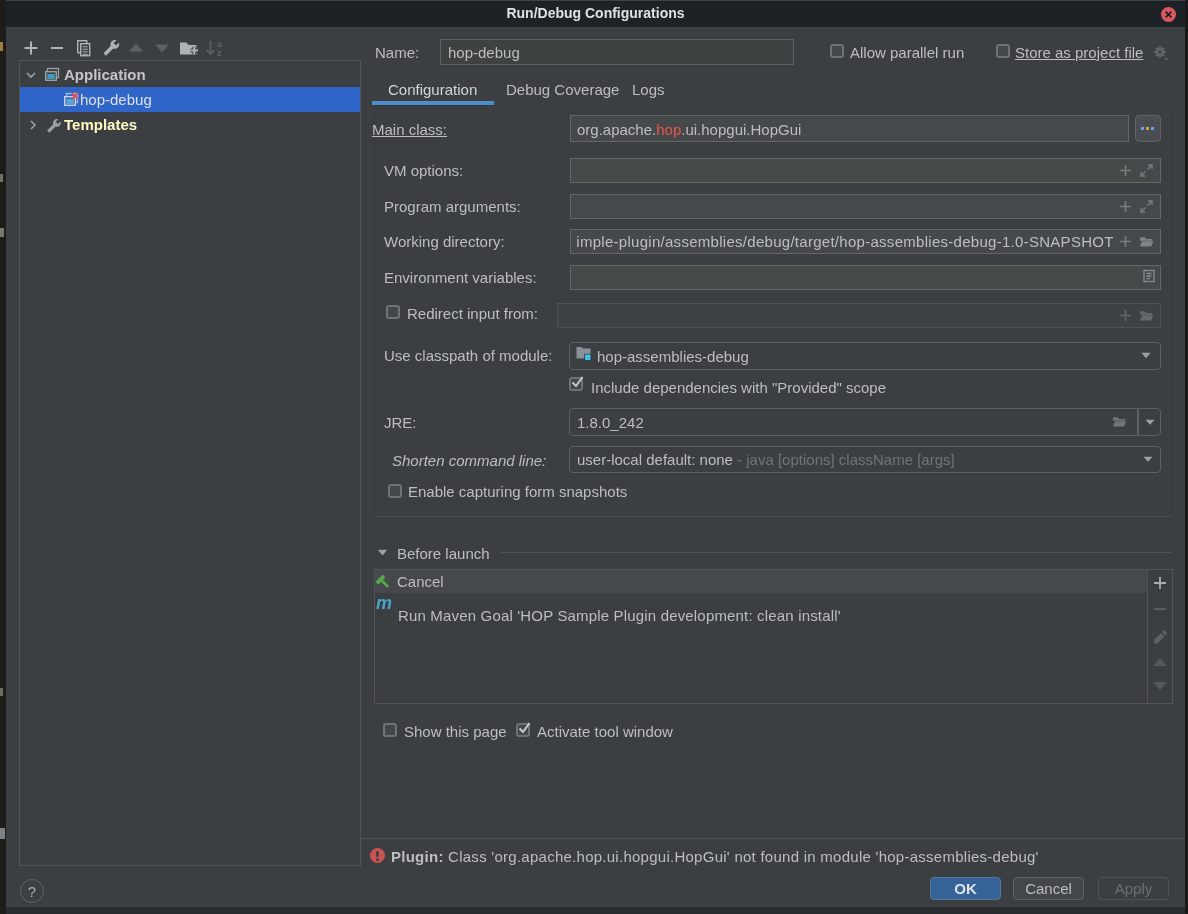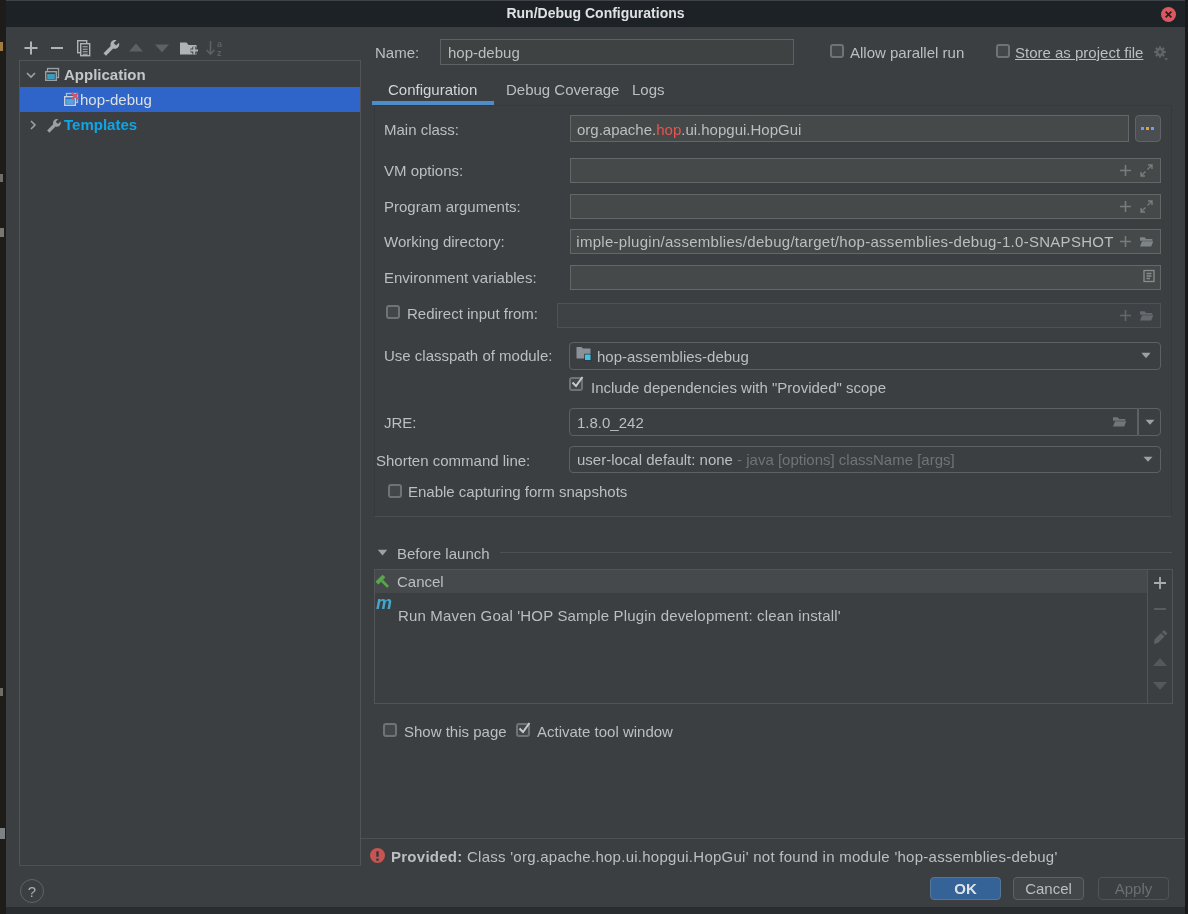--- a/index.html
+++ b/index.html
@@ -90,21 +90,21 @@
 </g>
     </svg>
   <div class="lbl" style="left:80px; top:91px; color:#dde0e2;">hop-debug</div>
 
   <svg style="left:27px; top:119px;" width="12" height="12" viewBox="0 0 12 12">
       <path d="M4 2 L8 6 L4 10" stroke="#9da1a3" stroke-width="1.6" fill="none"></path>
     </svg>
   <svg style="left:45px; top:117px;" width="16" height="16" viewBox="0 0 16 16">
       <path fill="#9aa0a3" d="M13.2 2.3 c-1.4-.5-3-.2-4.1 .9 c-1.1 1.1-1.4 2.7-.9 4.1 l-6.1 6.1 l2.3 2.3 l6.1-6.1 c1.4 .5 3 .2 4.1-.9 c1.1-1.1 1.4-2.7 .9-4.1 l-2.5 2.5 l-2.3-2.3 z"></path>
     </svg>
-  <div class="lbl" style="left:64px; top:116px; font-weight:bold; color:#0ea5e9;">Templates</div>
+  <div class="lbl" style="left:64px; top:116px; font-weight:bold; color:#fef9c3;">Templates</div>
 
   <div class="abs" style="left:20px; top:879px; width:24px; height:24px; border:1px solid #606466; border-radius:50%; color:#abafb2; text-align:center; line-height:23px; font-size:15px;">?</div>
 
   <div class="lbl" style="left:375px; top:44px;">Name:</div>
   <div class="field" style="left:440px; top:39px; width:354px; height:26px; background:#3f4243; border-color:#5e6163;"></div>
   <div class="lbl" style="left:448px; top:44px;">hop-debug</div>
   <div class="cb" style="left:830px; top:44px;"></div>
   <div class="lbl" style="left:850px; top:44px;">Allow parallel run</div>
   <div class="cb" style="left:996px; top:44px;"></div>
   <div class="lbl" style="left:1015px; top:44px;text-decoration:underline;">Store as project file</div>
@@ -119,21 +119,21 @@
       </g>
     </svg>
 
   <div class="lbl" style="left:388px; top:81px; color:#d3d5d7;">Configuration</div>
   <div class="lbl" style="left:506px; top:81px;">Debug Coverage</div>
   <div class="lbl" style="left:632px; top:81px;">Logs</div>
   <div class="abs" style="left:372px; top:101px; width:122px; height:4px; background:#4d8dcb;"></div>
 
   <div class="abs" style="left:374px; top:105px; width:798px; height:412px; border:1px solid #373a3c; border-bottom-color:#4a4e50;"></div>
 
-  <div class="lbl" style="left:384px; top:121px;">Main class:</div>
+  <div class="lbl" style="left:372px; top:121px;text-decoration:underline;">Main class:</div>
   <div class="field" style="left:570px; top:115px; width:559px; height:27px;"></div>
   <div class="lbl" style="left:577px; top:121px;">org.apache.<span style="color:#e8544f;">hop</span>.ui.hopgui.HopGui</div>
   <div class="abs" style="left:1135px; top:115px; width:26px; height:27px; background:#4b4e50; border:1px solid #5f6365; border-radius:4px;"></div>
   <div class="abs" style="left:1141px; top:127px; width:3px; height:3px; background:#6c9ef8;"></div>
   <div class="abs" style="left:1146px; top:127px; width:3px; height:3px; background:#d9a343;"></div>
   <div class="abs" style="left:1151px; top:127px; width:3px; height:3px; background:#6c9ef8;"></div>
 
   <div class="lbl" style="left:384px; top:162px;">VM options:</div>
   <div class="field" style="left:570px; top:158px; width:591px; height:25px;"></div>
   <svg style="left:1119px; top:164px;" width="13" height="13" viewBox="0 0 13 13">
@@ -217,21 +217,21 @@
       <g fill="#70767a">
         <path d="M1 3.2 h4.6 l1.5 1.9 h6.2 v1.6 h-12.3 z"></path>
         <path d="M1 12.4 l2.1-5.1 h11.2 l-2.1 5.1 z"></path>
       </g>
     </svg>
   <div class="abs" style="left:1138px; top:408px; width:23px; height:28px; background:#3c3f41; border:1px solid #5e6163; border-radius:0 4px 4px 0;"></div>
   <svg style="left:1145px; top:419px;" width="10" height="8" viewBox="0 0 10 8">
       <path d="M0.5 0.8 L5 5.8 L9.5 0.8 Z" fill="#9da1a3"></path>
     </svg>
 
-  <div class="lbl" style="left:376px; top:452px;">Shorten command line:</div>
+  <div class="lbl" style="left:392px; top:452px;font-style:italic;">Shorten command line:</div>
   <div class="field" style="left:569px; top:446px; width:592px; height:27px; background:#3c3f41; border-color:#5e6163; border-radius:4px;"></div>
   <div class="lbl" style="left:577px; top:451px;">user-local default: none<span style="color:#707476;"> - java [options] className [args]</span></div>
   <svg style="left:1143px; top:456px;" width="10" height="8" viewBox="0 0 10 8">
       <path d="M0.5 0.8 L5 5.8 L9.5 0.8 Z" fill="#9da1a3"></path>
     </svg>
 
   <div class="cb" style="left:388px; top:484px;"></div>
   <div class="lbl" style="left:408px; top:483px;">Enable capturing form snapshots</div>
 
   <svg style="left:377px; top:549px;" width="11" height="8" viewBox="0 0 11 8">
@@ -272,18 +272,18 @@
   <svg style="left:516px; top:720px;" width="17" height="17" viewBox="0 0 17 17">
       <path d="M3.5 8.5 L7 12 L13.5 3" stroke="#c7cbce" stroke-width="2" fill="none"></path>
     </svg>
   <div class="lbl" style="left:537px; top:723px;">Activate tool window</div>
 
   <div class="abs" style="left:361px; top:838px; width:824px; height:1px; background:#4e5153;"></div>
   <div class="abs" style="left:370px; top:848px; width:15px; height:15px; border-radius:50%; background:#c75450;"></div>
   <svg style="left:370px; top:848px;" width="15" height="15" viewBox="0 0 15 15">
       <path d="M7.5 3.2 V8.8 M7.5 10.6 V12.8" stroke="#2c3a40" stroke-width="2.4"></path>
     </svg>
-  <div class="lbl" style="left:391px; top:848px; letter-spacing:0.26px;"><b>Provided:</b> Class 'org.apache.hop.ui.hopgui.HopGui' not found in module 'hop-assemblies-debug'</div>
+  <div class="lbl" style="left:391px; top:848px; letter-spacing:0.26px;"><b>Plugin:</b> Class 'org.apache.hop.ui.hopgui.HopGui' not found in module 'hop-assemblies-debug'</div>
 
   <div class="abs vc" style="left:930px; top:877px; width:71px; height:23px; background:#366397; border:1px solid #537699; border-radius:4px; justify-content:center; font-weight:bold; color:#dfe3e6;">OK</div>
   <div class="abs vc" style="left:1013px; top:877px; width:71px; height:23px; background:#43474a; border:1px solid #5e6265; border-radius:4px; justify-content:center;">Cancel</div>
   <div class="abs vc" style="left:1098px; top:877px; width:71px; height:23px; border:1px solid #515457; border-radius:4px; justify-content:center; color:#6b6f71;">Apply</div>
 </div>
 
 </body></html>

